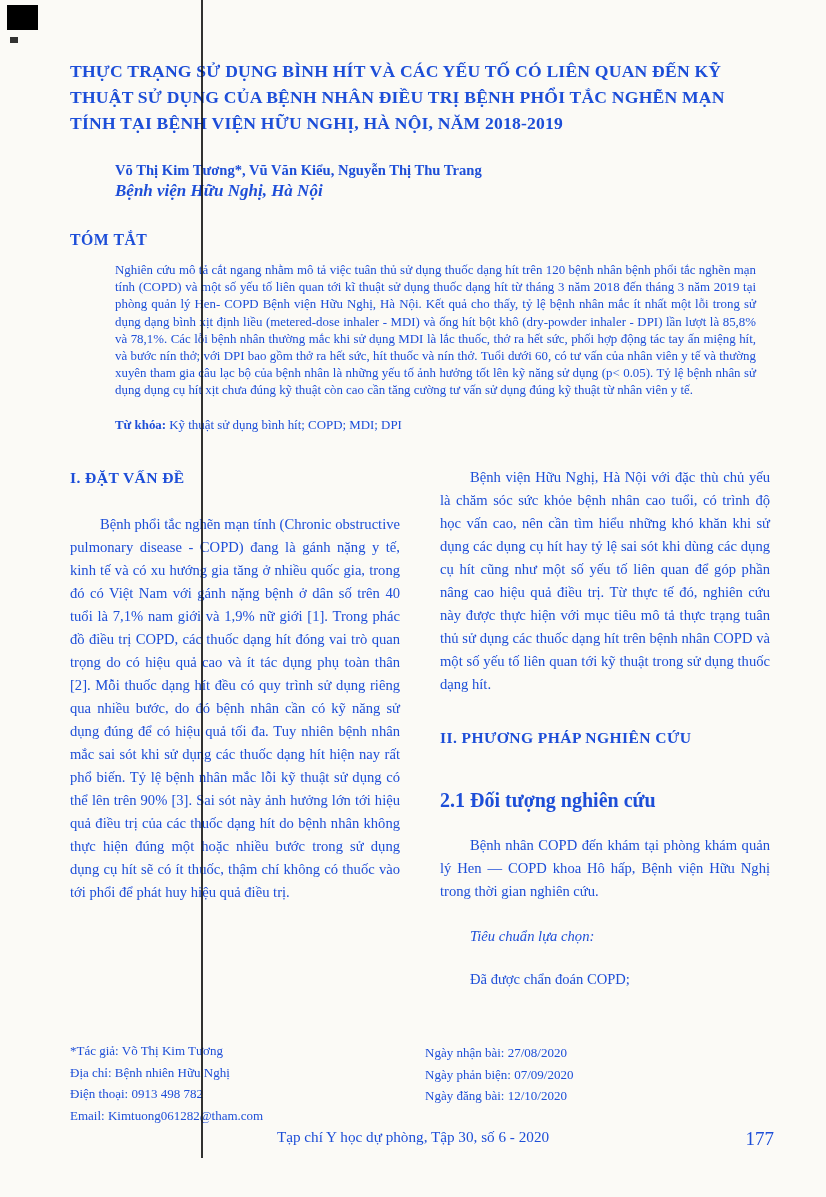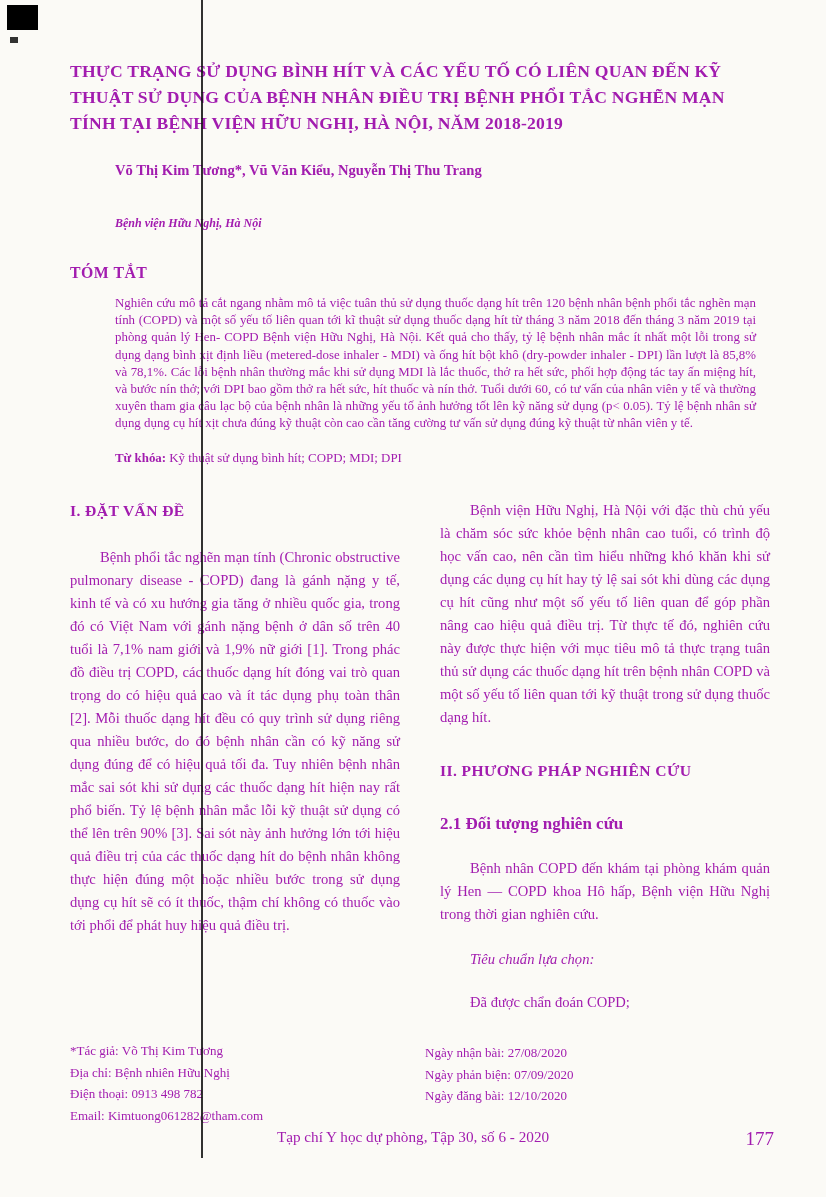--- a/index.html
+++ b/index.html
@@ -2,21 +2,21 @@
 <html lang="vi"><head>
 <meta charset="utf-8">
 <style>
   html, body { margin: 0; padding: 0; background: #ffffff; }
   .page {
     position: relative;
     width: 826px;
     height: 1197px;
     background: #fbfaf6;
     font-family: "Liberation Serif", "DejaVu Serif", serif;
-    color: #a21caf;
+    color: #1d4ed8;
     overflow: hidden;
     box-sizing: border-box;
   }
   .content { position: relative; padding: 0 70px; }
 
   
   .scan-line {
     position: absolute; left: 201px; top: 0; width: 2px; height: 1158px;
     background: #141414; opacity: 0.88; z-index: 5;
   }
@@ -39,25 +39,24 @@
   }
   .authors {
     margin-top: 24px;
     padding-left: 45px;
     font-size: 14.6px;
     font-weight: bold;
     line-height: 20px;
   }
   .affiliation {
     padding-left: 45px;
-    font-size: 12px;
+    font-size: 17px;
     font-weight: bold;
     font-style: italic;
     line-height: 21px;
-    margin-top: 33px;
   }
 
   .abstract-heading {
     margin-top: 30px;
     font-size: 15.8px;
     font-weight: bold;
     letter-spacing: 0.5px;
   }
   .abstract-body {
     margin-top: 13px;
@@ -88,22 +87,22 @@
     font-size: 15.6px;
     font-weight: bold;
     letter-spacing: 0.4px;
     text-align: left;
   }
   .para { text-indent: 30px; margin: 0; }
   .col-left .para { margin-top: 24px; }
   .col-right .para-first { margin-top: 0; }
   .methods-heading { margin-top: 30px; }
   .sub-heading {
-    margin-top: 30px;
-    font-size: 17px;
+    margin-top: 40px;
+    font-size: 20px;
     font-weight: bold;
     text-align: left;
   }
   .col-right .para-methods { margin-top: 22px; }
   .criteria-label {
     margin-top: 22px;
     text-indent: 30px;
     font-style: italic;
   }
   .criteria-item { margin-top: 20px; text-indent: 30px; }

